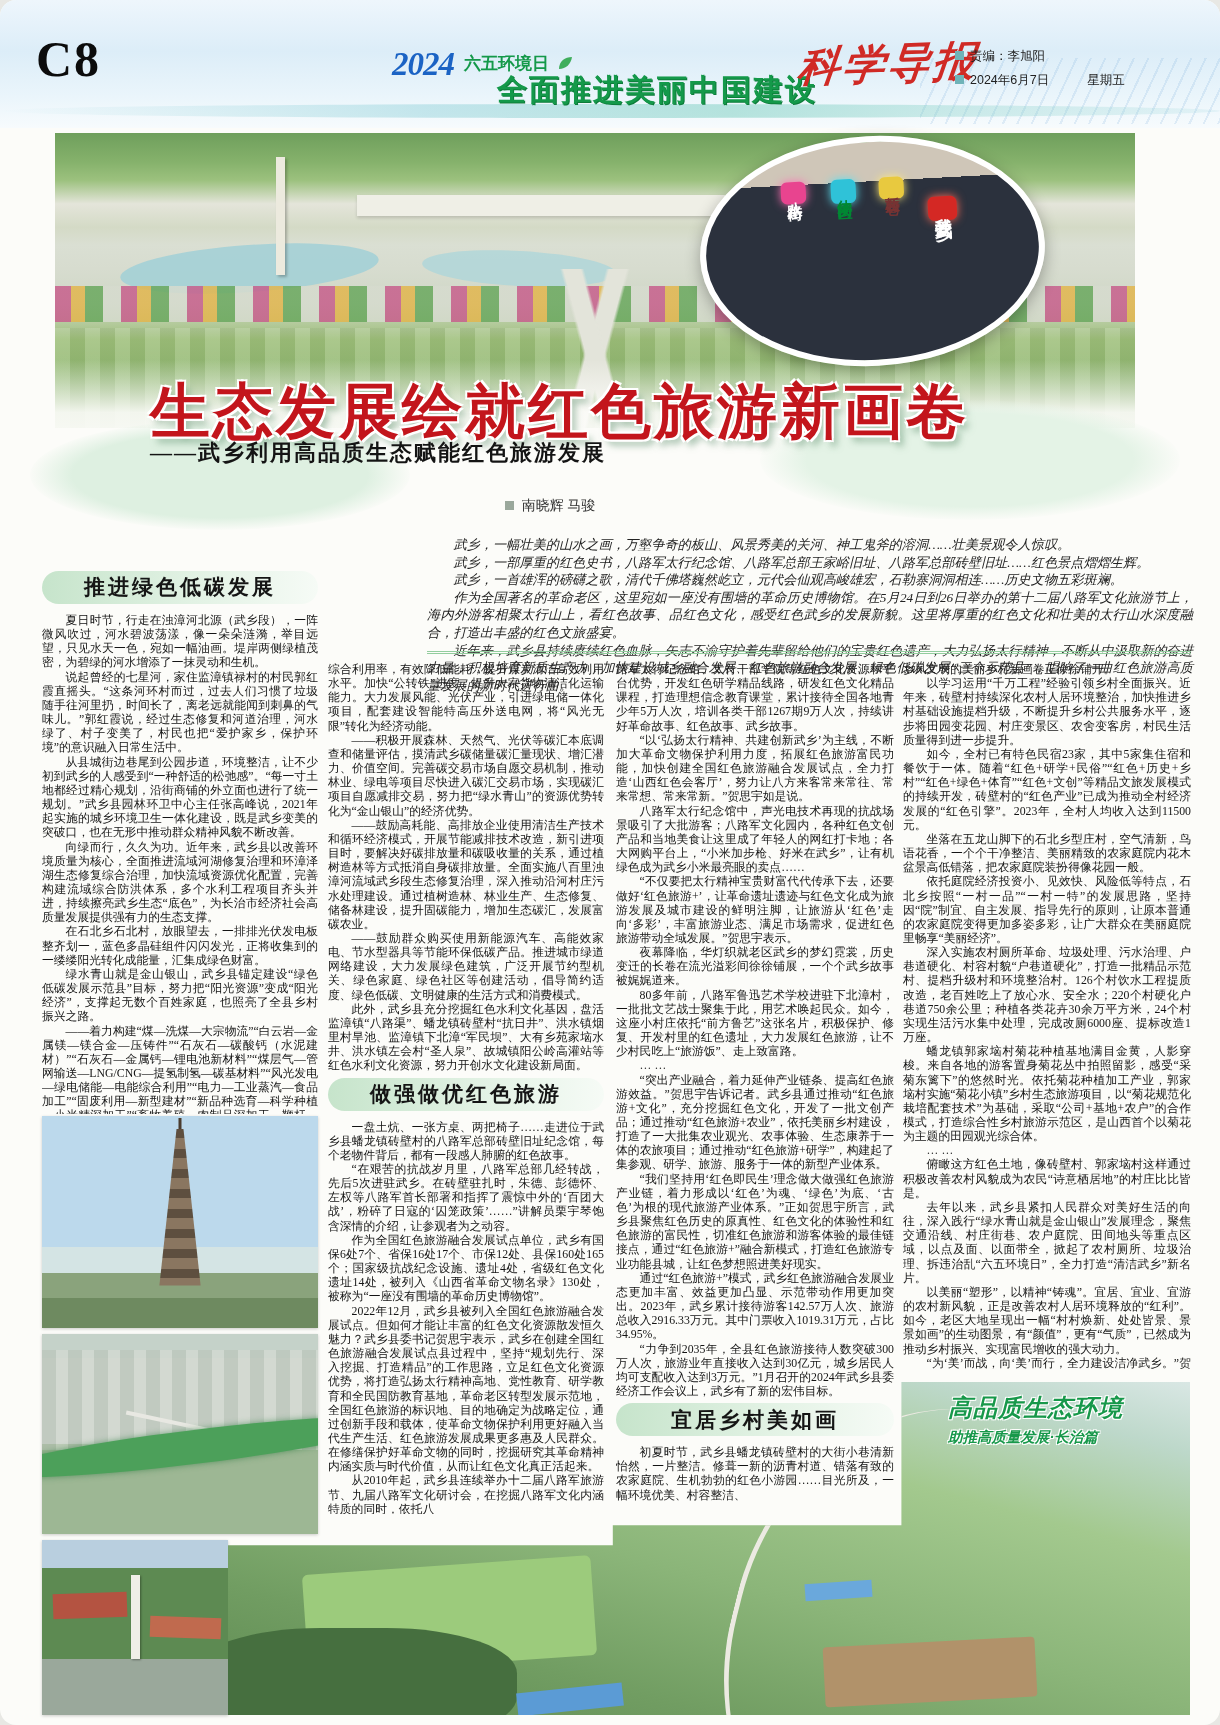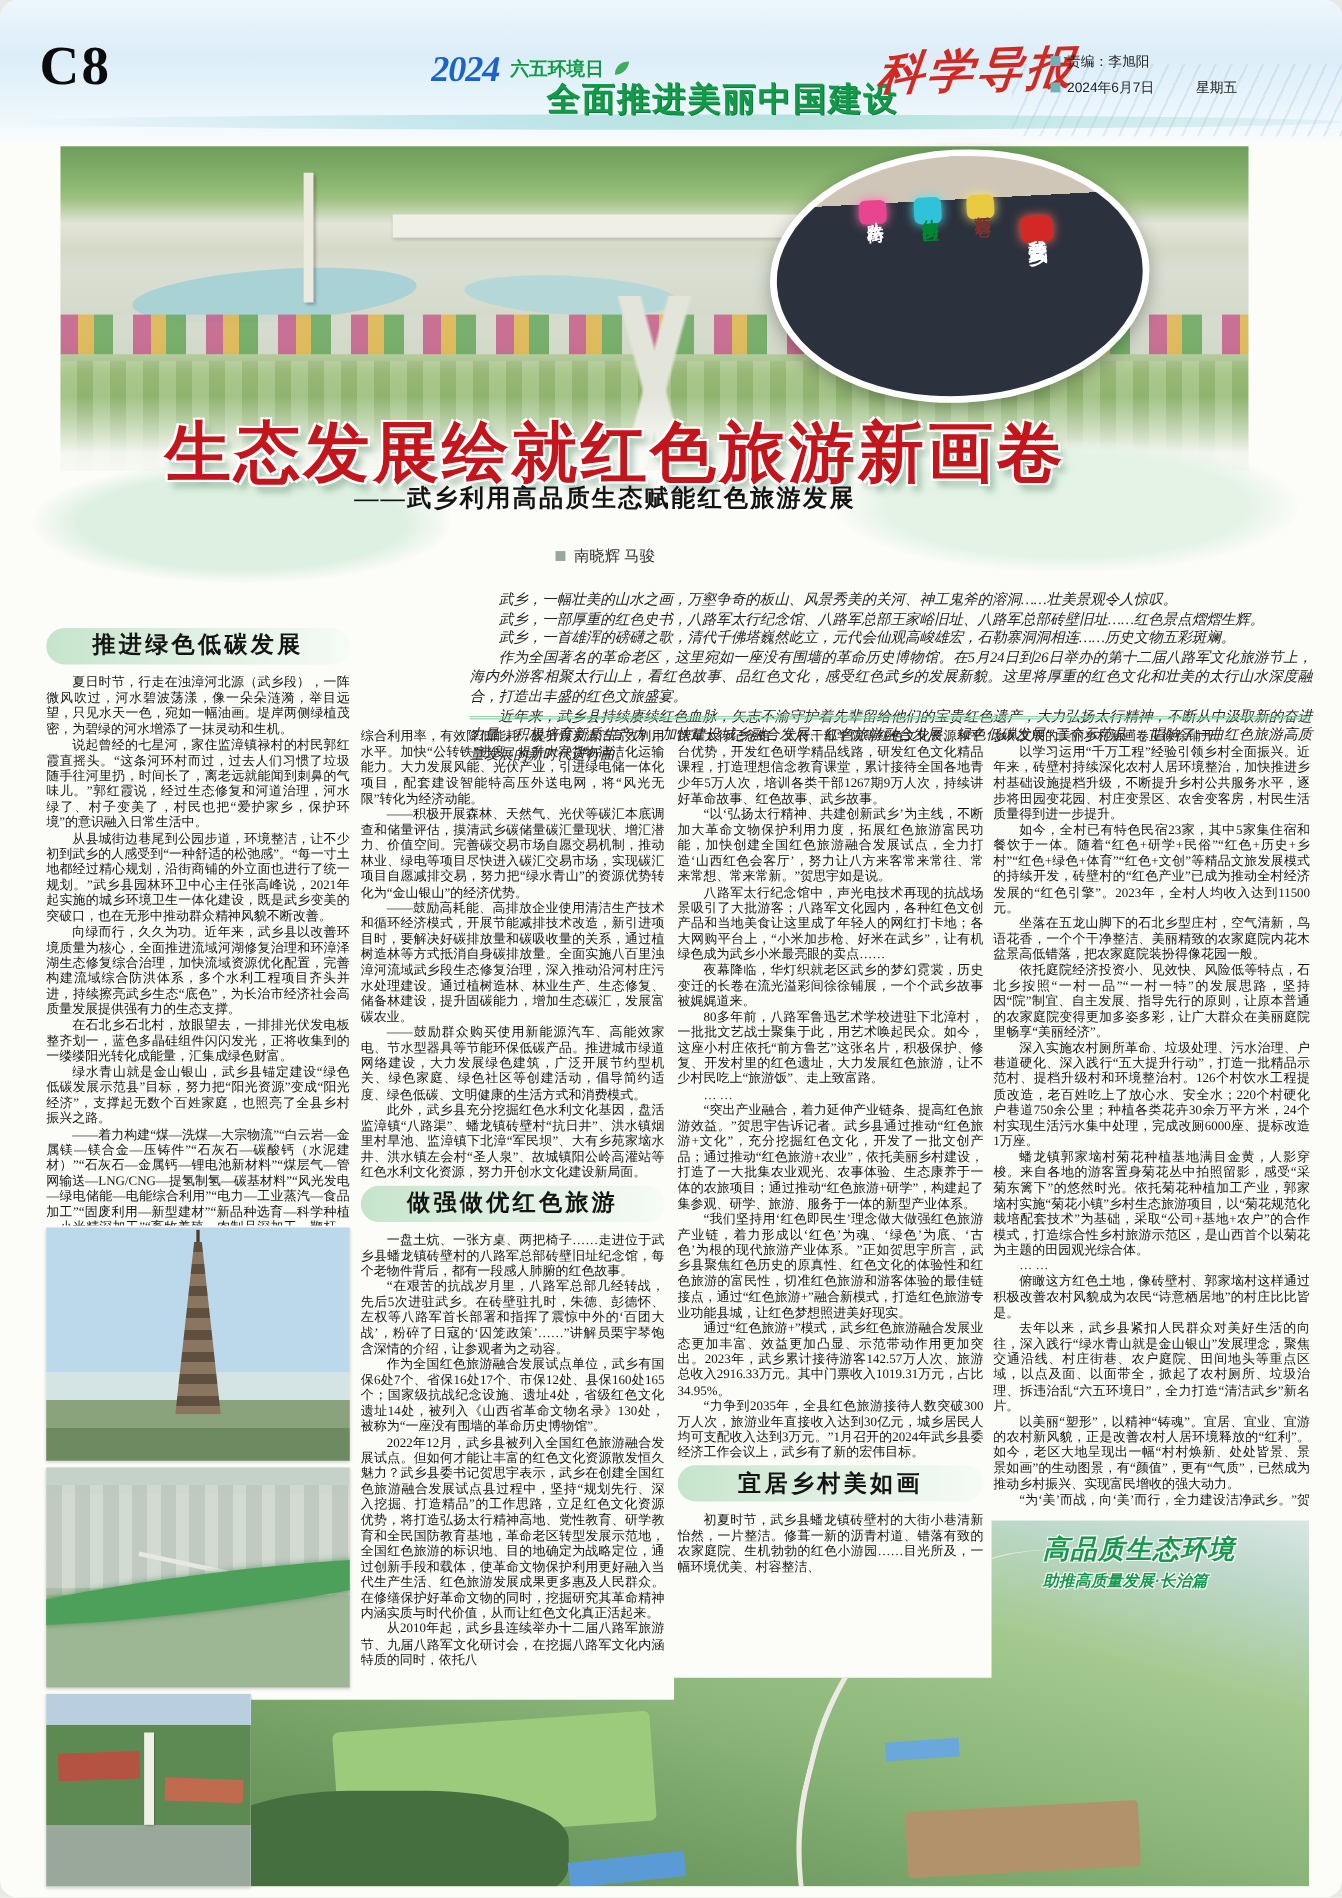--- a/index.html
+++ b/index.html
@@ -58,21 +58,21 @@
   .head-band{position:absolute;left:0;top:360px;width:1220px;height:175px;z-index:3;
     background:linear-gradient(180deg,rgba(255,255,255,0) 0,rgba(252,252,249,.92) 30%,#fcfcf9 55%);}
   .head-band .blob1{position:absolute;left:30px;top:60px;width:380px;height:110px;border-radius:50%;
     background:radial-gradient(ellipse,#def0e1 0 55%,transparent 72%);}
   .head-band .blob2{position:absolute;right:40px;top:40px;width:420px;height:120px;border-radius:50%;
     background:radial-gradient(ellipse,#e4f3e6 0 55%,transparent 72%);}
   .main-title{position:absolute;left:150px;top:348px;width:800px;text-align:center;z-index:4;
     font-family:"Liberation Sans","DejaVu Sans",sans-serif;font-weight:900;font-size:60px;letter-spacing:3px;
     color:#c3151c;white-space:nowrap;
     text-shadow:-2px -2px 0 #fff,2px -2px 0 #fff,-2px 2px 0 #fff,2px 2px 0 #fff,5px 6px 7px rgba(90,140,105,.55);margin-top:24px;}
-  .sub-title{position:absolute;left:150px;top:438px;width:800px;text-align:center;z-index:4;
+  .sub-title{position:absolute;left:150px;top:438px;width:800px;text-align:left;z-index:4;
     font-size:22px;font-weight:bold;color:#141414;letter-spacing:2px;}
   .byline{position:absolute;left:150px;top:497px;width:800px;text-align:center;z-index:4;font-size:14px;color:#333;}
   .byline .sq{display:inline-block;width:9px;height:9px;background:#9aa89c;margin-right:8px;}
 
   
   .intro{position:absolute;left:427px;top:536px;width:766px;z-index:4;
     font-style:italic;font-size:13.2px;line-height:17.6px;color:#222;text-align:justify;}
   .intro p{margin:0;text-indent:2em;}
   .intro-sep{position:absolute;left:427px;top:651px;width:764px;height:3px;z-index:4;
     border-top:1.5px solid #93cd9e;border-bottom:1.5px solid #93cd9e;}
@@ -207,37 +207,38 @@
       <div class="para" data-interactable="false">一盘土炕、一张方桌、两把椅子……走进位于武乡县蟠龙镇砖壁村的八路军总部砖壁旧址纪念馆，每个老物件背后，都有一段感人肺腑的红色故事。</div>
       <div class="para" data-interactable="false">“在艰苦的抗战岁月里，八路军总部几经转战，先后5次进驻武乡。在砖壁驻扎时，朱德、彭德怀、左权等八路军首长部署和指挥了震惊中外的‘百团大战’，粉碎了日寇的‘囚笼政策’……”讲解员栗宇琴饱含深情的介绍，让参观者为之动容。</div>
       <div class="para" data-interactable="false">作为全国红色旅游融合发展试点单位，武乡有国保6处7个、省保16处17个、市保12处、县保160处165个；国家级抗战纪念设施、遗址4处，省级红色文化遗址14处，被列入《山西省革命文物名录》130处，被称为“一座没有围墙的革命历史博物馆”。</div>
       <div class="para" data-interactable="false">2022年12月，武乡县被列入全国红色旅游融合发展试点。但如何才能让丰富的红色文化资源散发恒久魅力？武乡县委书记贺思宇表示，武乡在创建全国红色旅游融合发展试点县过程中，坚持“规划先行、深入挖掘、打造精品”的工作思路，立足红色文化资源优势，将打造弘扬太行精神高地、党性教育、研学教育和全民国防教育基地，革命老区转型发展示范地，全国红色旅游的标识地、目的地确定为战略定位，通过创新手段和载体，使革命文物保护利用更好融入当代生产生活、红色旅游发展成果更多惠及人民群众。在修缮保护好革命文物的同时，挖掘研究其革命精神内涵实质与时代价值，从而让红色文化真正活起来。</div>
       <div class="para" data-interactable="false">从2010年起，武乡县连续举办十二届八路军旅游节、九届八路军文化研讨会，在挖掘八路军文化内涵特质的同时，依托八</div>
     </div>
   <div class="col col3" data-interactable="false">
       <div class="para noind" data-interactable="false">路军太行纪念馆、太行干部学院等红色文化资源和平台优势，开发红色研学精品线路，研发红色文化精品课程，打造理想信念教育课堂，累计接待全国各地青少年5万人次，培训各类干部1267期9万人次，持续讲好革命故事、红色故事、武乡故事。</div>
       <div class="para" data-interactable="false">“以‘弘扬太行精神、共建创新武乡’为主线，不断加大革命文物保护利用力度，拓展红色旅游富民功能，加快创建全国红色旅游融合发展试点，全力打造‘山西红色会客厅’，努力让八方来客常来常往、常来常想、常来常新。”贺思宇如是说。</div>
       <div class="para" data-interactable="false">八路军太行纪念馆中，声光电技术再现的抗战场景吸引了大批游客；八路军文化园内，各种红色文创产品和当地美食让这里成了年轻人的网红打卡地；各大网购平台上，“小米加步枪、好米在武乡”，让有机绿色成为武乡小米最亮眼的卖点……</div>
+      <div class="para" data-interactable="false">“不仅要把太行精神宝贵财富代代传承下去，还要做好‘红色旅游+’，让革命遗址遗迹与红色文化成为旅游发展及城市建设的鲜明注脚，让旅游从‘红色’走向‘多彩’，丰富旅游业态、满足市场需求，促进红色旅游带动全域发展。”贺思宇表示。</div>
       <div class="para" data-interactable="false">夜幕降临，华灯织就老区武乡的梦幻霓裳，历史变迁的长卷在流光溢彩间徐徐铺展，一个个武乡故事被娓娓道来。</div>
       <div class="para" data-interactable="false">80多年前，八路军鲁迅艺术学校进驻下北漳村，一批批文艺战士聚集于此，用艺术唤起民众。如今，这座小村庄依托“前方鲁艺”这张名片，积极保护、修复、开发村里的红色遗址，大力发展红色旅游，让不少村民吃上“旅游饭”、走上致富路。</div>
       <div class="para dots" data-interactable="false">……</div>
       <div class="para" data-interactable="false">“突出产业融合，着力延伸产业链条、提高红色旅游效益。”贺思宇告诉记者。武乡县通过推动“红色旅游+文化”，充分挖掘红色文化，开发了一批文创产品；通过推动“红色旅游+农业”，依托美丽乡村建设，打造了一大批集农业观光、农事体验、生态康养于一体的农旅项目；通过推动“红色旅游+研学”，构建起了集参观、研学、旅游、服务于一体的新型产业体系。</div>
       <div class="para" data-interactable="false">“我们坚持用‘红色即民生’理念做大做强红色旅游产业链，着力形成以‘红色’为魂、‘绿色’为底、‘古色’为根的现代旅游产业体系。”正如贺思宇所言，武乡县聚焦红色历史的原真性、红色文化的体验性和红色旅游的富民性，切准红色旅游和游客体验的最佳链接点，通过“红色旅游+”融合新模式，打造红色旅游专业功能县城，让红色梦想照进美好现实。</div>
       <div class="para" data-interactable="false">通过“红色旅游+”模式，武乡红色旅游融合发展业态更加丰富、效益更加凸显、示范带动作用更加突出。2023年，武乡累计接待游客142.57万人次、旅游总收入2916.33万元。其中门票收入1019.31万元，占比34.95%。</div>
       <div class="para" data-interactable="false">“力争到2035年，全县红色旅游接待人数突破300万人次，旅游业年直接收入达到30亿元，城乡居民人均可支配收入达到3万元。”1月召开的2024年武乡县委经济工作会议上，武乡有了新的宏伟目标。</div>
       <div class="sec-head" data-interactable="false">宜居乡村美如画</div>
       <div class="para" data-interactable="false">初夏时节，武乡县蟠龙镇砖壁村的大街小巷清新怡然，一片整洁。修葺一新的沥青村道、错落有致的农家庭院、生机勃勃的红色小游园……目光所及，一幅环境优美、村容整洁、</div>
     </div>
   <div class="col col4" data-interactable="false">
       <div class="para noind" data-interactable="false">乡风文明的美丽乡村新画卷正徐徐铺开。</div>
       <div class="para" data-interactable="false">以学习运用“千万工程”经验引领乡村全面振兴。近年来，砖壁村持续深化农村人居环境整治，加快推进乡村基础设施提档升级，不断提升乡村公共服务水平，逐步将田园变花园、村庄变景区、农舍变客房，村民生活质量得到进一步提升。</div>
       <div class="para" data-interactable="false">如今，全村已有特色民宿23家，其中5家集住宿和餐饮于一体。随着“红色+研学+民俗”“红色+历史+乡村”“红色+绿色+体育”“红色+文创”等精品文旅发展模式的持续开发，砖壁村的“红色产业”已成为推动全村经济发展的“红色引擎”。2023年，全村人均收入达到11500元。</div>
       <div class="para" data-interactable="false">坐落在五龙山脚下的石北乡型庄村，空气清新，鸟语花香，一个个干净整洁、美丽精致的农家庭院内花木盆景高低错落，把农家庭院装扮得像花园一般。</div>
       <div class="para" data-interactable="false">依托庭院经济投资小、见效快、风险低等特点，石北乡按照“一村一品”“一村一特”的发展思路，坚持因“院”制宜、自主发展、指导先行的原则，让原本普通的农家庭院变得更加多姿多彩，让广大群众在美丽庭院里畅享“美丽经济”。</div>
-      <div class="para" data-interactable="false">深入实施农村厕所革命、垃圾处理、污水治理、户巷道硬化、深入践行“五大提升行动”，打造一批精品示范村、提档升级村和环境整治村。126个村饮水工程提质改造，老百姓吃上了放心水、安全水；220个村硬化户巷道750余公里；种植各类花卉30余万平方米，24个村实现生活污水集中处理，完成改厕6000座、提标改造1万座。</div>
+      <div class="para" data-interactable="false">深入实施农村厕所革命、垃圾处理、污水治理、户巷道硬化、村容村貌“户巷道硬化”，打造一批精品示范村、提档升级村和环境整治村。126个村饮水工程提质改造，老百姓吃上了放心水、安全水；220个村硬化户巷道750余公里；种植各类花卉30余万平方米，24个村实现生活污水集中处理，完成改厕6000座、提标改造1万座。</div>
       <div class="para" data-interactable="false">蟠龙镇郭家垴村菊花种植基地满目金黄，人影穿梭。来自各地的游客置身菊花丛中拍照留影，感受“采菊东篱下”的悠然时光。依托菊花种植加工产业，郭家垴村实施“菊花小镇”乡村生态旅游项目，以“菊花规范化栽培配套技术”为基础，采取“公司+基地+农户”的合作模式，打造综合性乡村旅游示范区，是山西首个以菊花为主题的田园观光综合体。</div>
       <div class="para dots" data-interactable="false">……</div>
       <div class="para" data-interactable="false">俯瞰这方红色土地，像砖壁村、郭家垴村这样通过积极改善农村风貌成为农民“诗意栖居地”的村庄比比皆是。</div>
       <div class="para" data-interactable="false">去年以来，武乡县紧扣人民群众对美好生活的向往，深入践行“绿水青山就是金山银山”发展理念，聚焦交通沿线、村庄街巷、农户庭院、田间地头等重点区域，以点及面、以面带全，掀起了农村厕所、垃圾治理、拆违治乱“六五环境日”，全力打造“清洁武乡”新名片。</div>
       <div class="para" data-interactable="false">以美丽“塑形”，以精神“铸魂”。宜居、宜业、宜游的农村新风貌，正是改善农村人居环境释放的“红利”。如今，老区大地呈现出一幅“村村焕新、处处皆景、景景如画”的生动图景，有“颜值”，更有“气质”，已然成为推动乡村振兴、实现富民增收的强大动力。</div>
       <div class="para" data-interactable="false">“为‘美’而战，向‘美’而行，全力建设洁净武乡。”贺思宇多次用两个递进的“美”，来激励全县广大干部群众，“作为乡村振兴的基础工程，农村人居环境一定要净起来、绿起来、美起来。”</div>
     </div>
 
   <div class="ph ph-pagoda" data-interactable="false">
     <div class="spire" data-interactable="false"></div>

